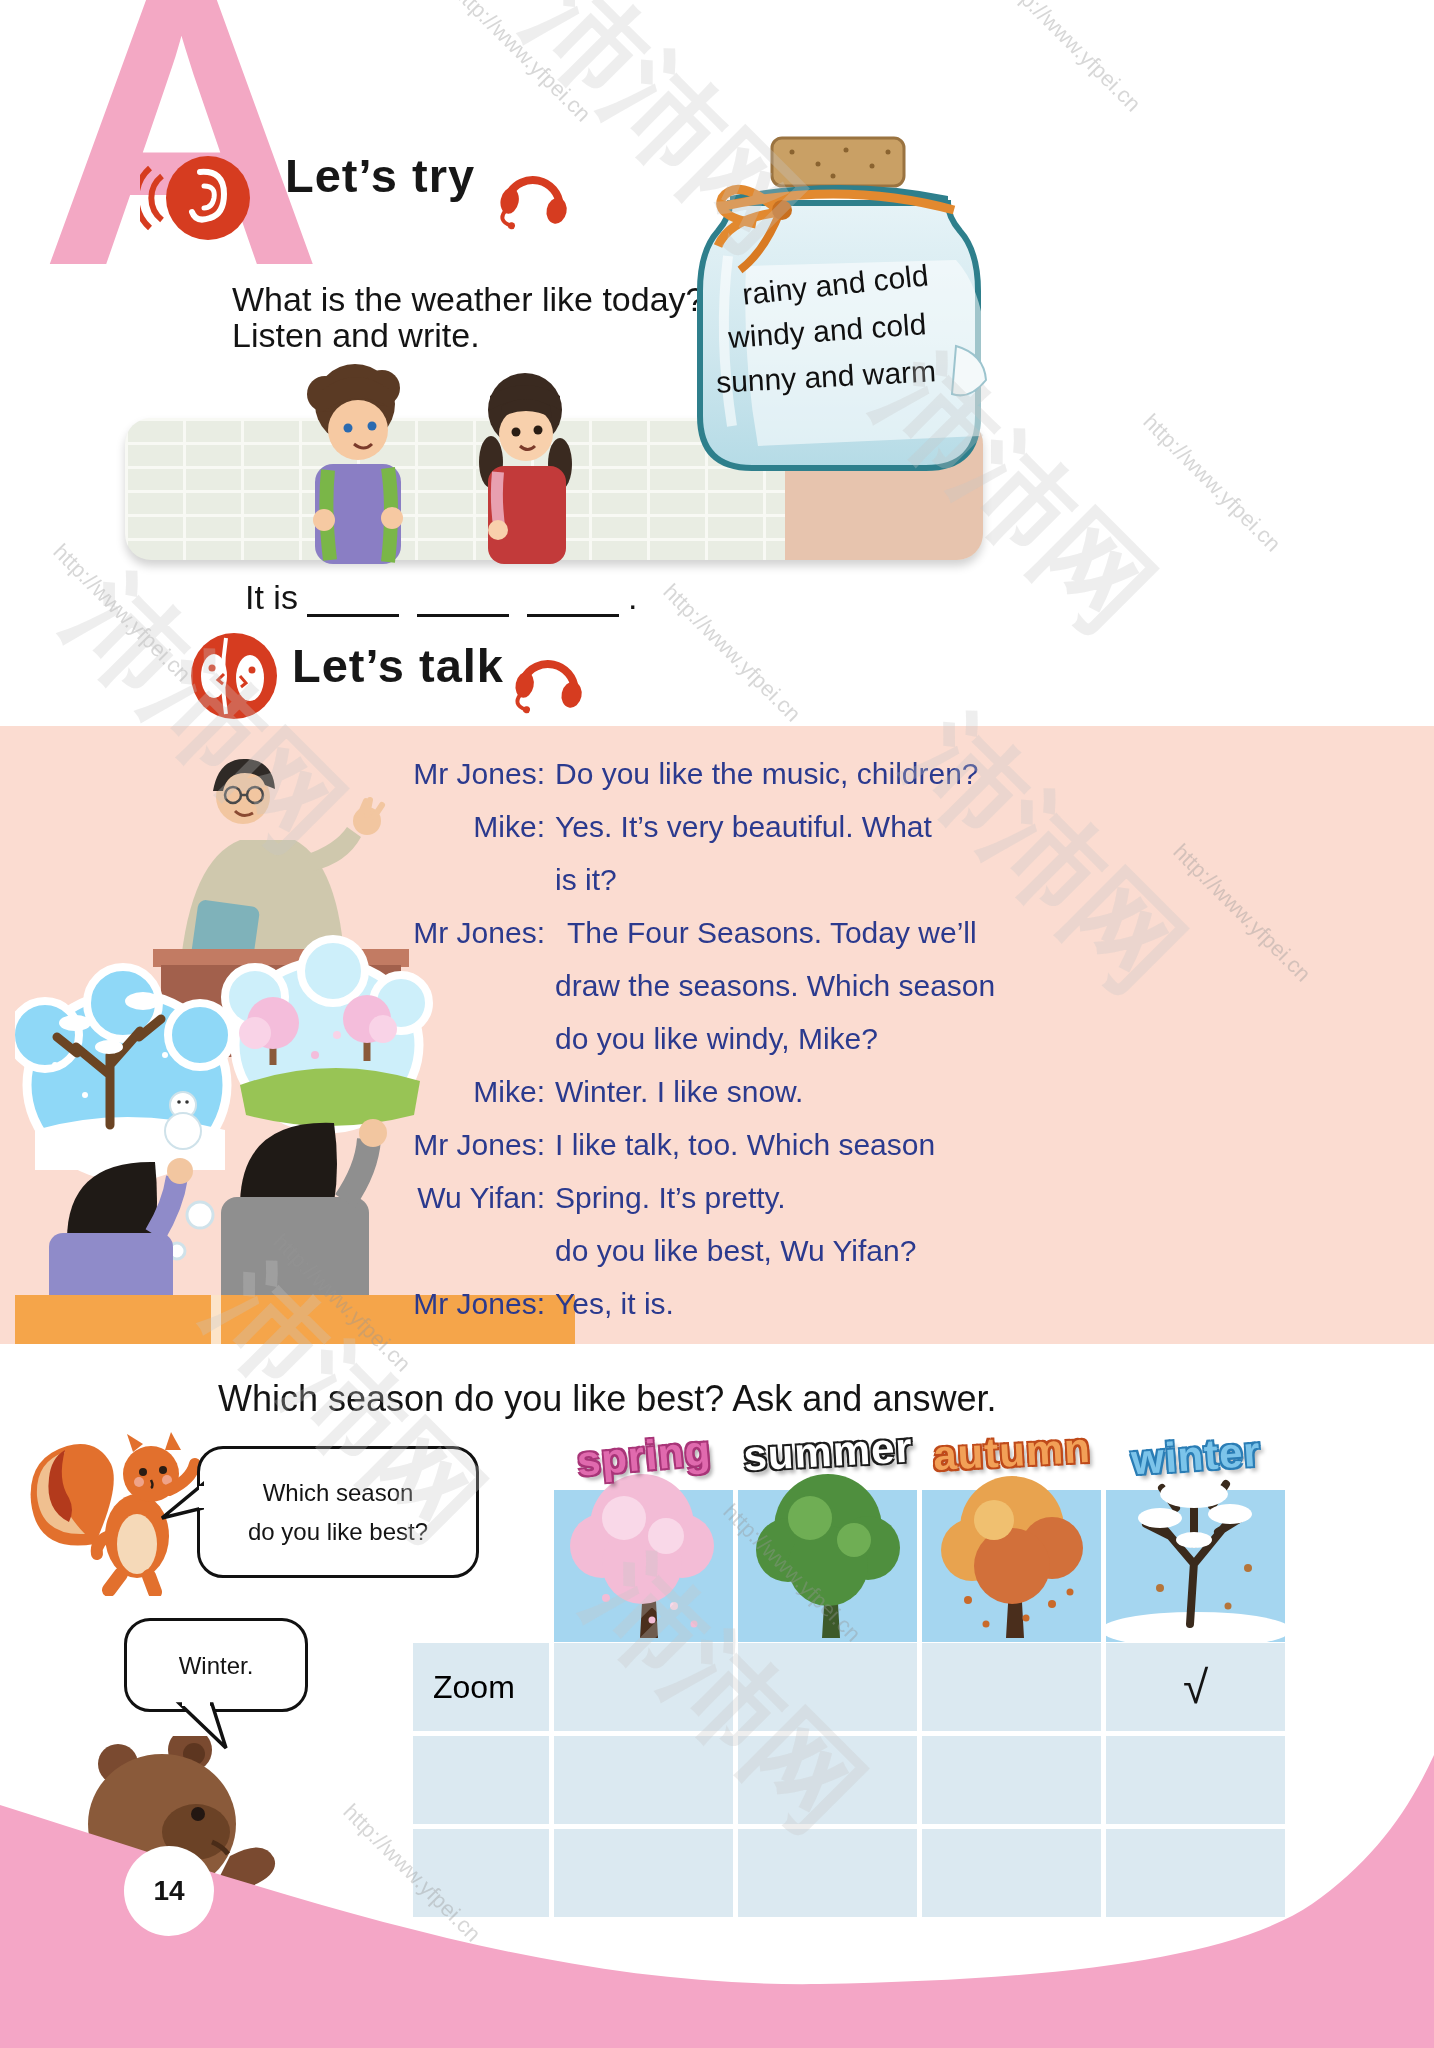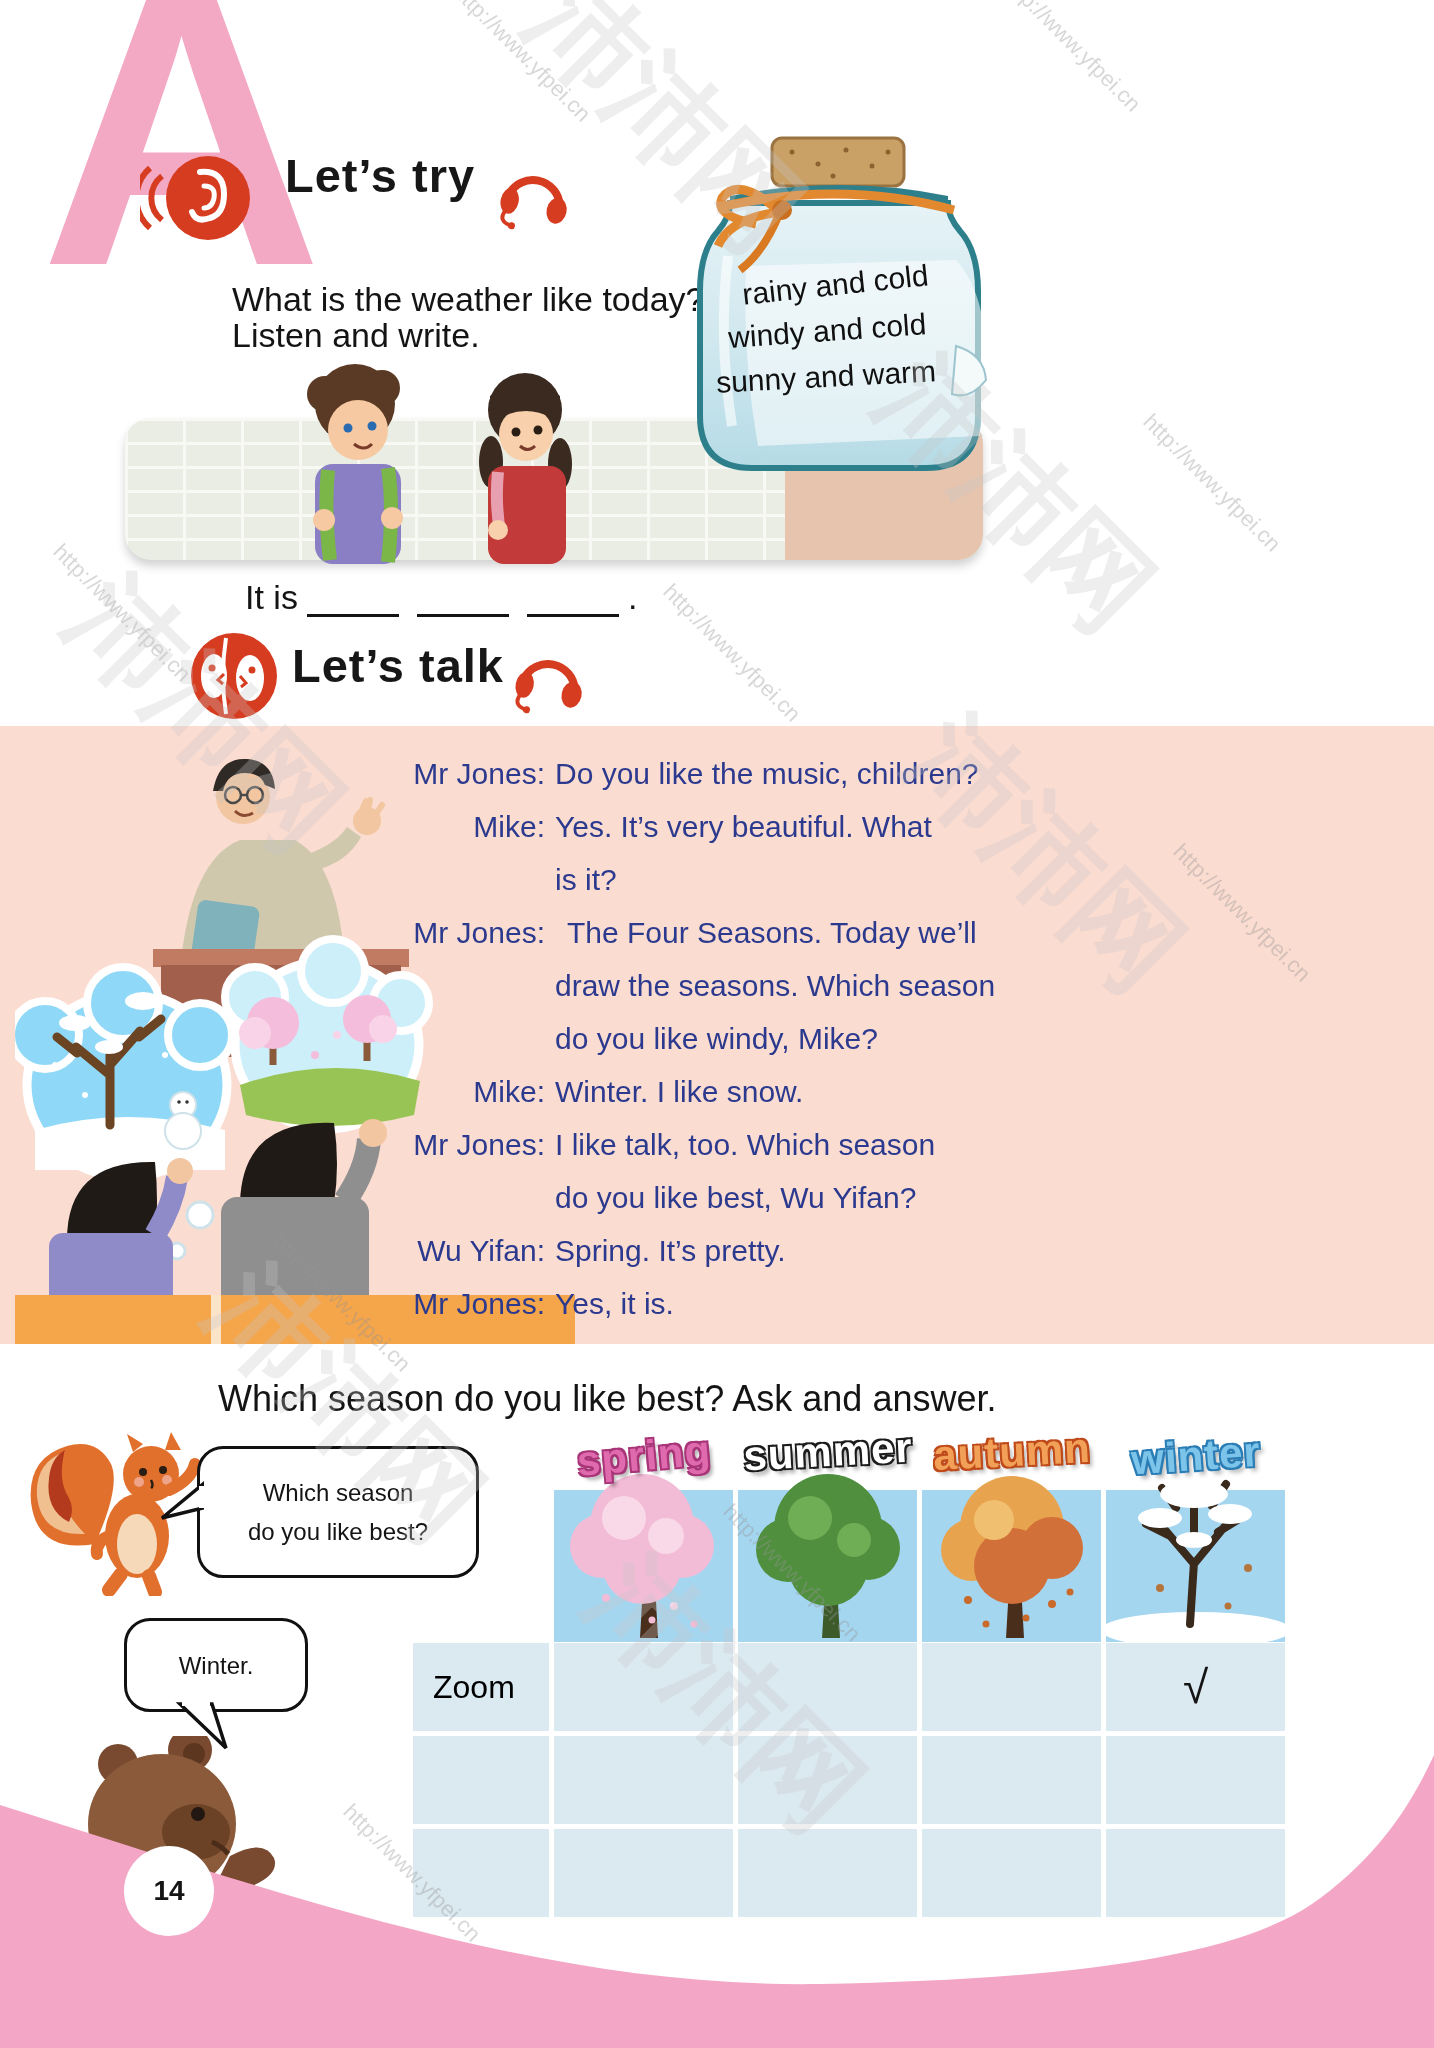--- a/index.html
+++ b/index.html
@@ -314,26 +314,26 @@
       </div>
     <div class="dlg-row">
         <span class="dlg-speaker">Mike:</span>
         <span class="dlg-text">Winter. I like snow.</span>
       </div>
     <div class="dlg-row">
         <span class="dlg-speaker">Mr Jones:</span>
         <span class="dlg-text">I like talk, too. Which season</span>
       </div>
     <div class="dlg-row">
+        <span class="dlg-speaker">Wu Yifan:</span>
+        <span class="dlg-text">Spring. It’s pretty.</span>
+      </div>
+    <div class="dlg-row">
         <span class="dlg-speaker"></span>
         <span class="dlg-text">do you like best, Wu Yifan?</span>
-      </div>
-    <div class="dlg-row">
-        <span class="dlg-speaker">Wu Yifan:</span>
-        <span class="dlg-text">Spring. It’s pretty.</span>
       </div>
     <div class="dlg-row">
         <span class="dlg-speaker">Mr Jones:</span>
         <span class="dlg-text">Yes, it is.</span>
       </div>
   </div>
 
   <div class="abs instr2" style="left:218px;top:1378px">Which season do you like best? Ask and answer.</div>
 
   <svg class="abs" style="left:25px;top:1424px;z-index:4" width="185" height="172" viewBox="0 0 185 172">

